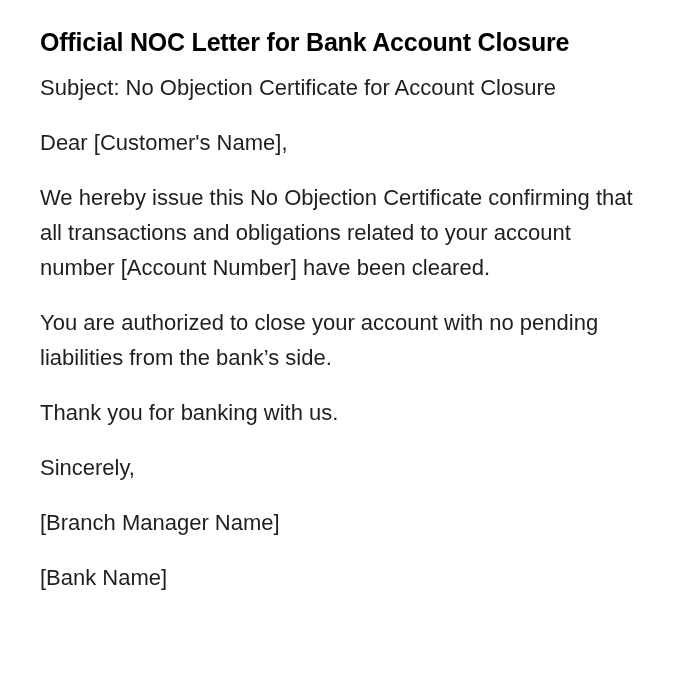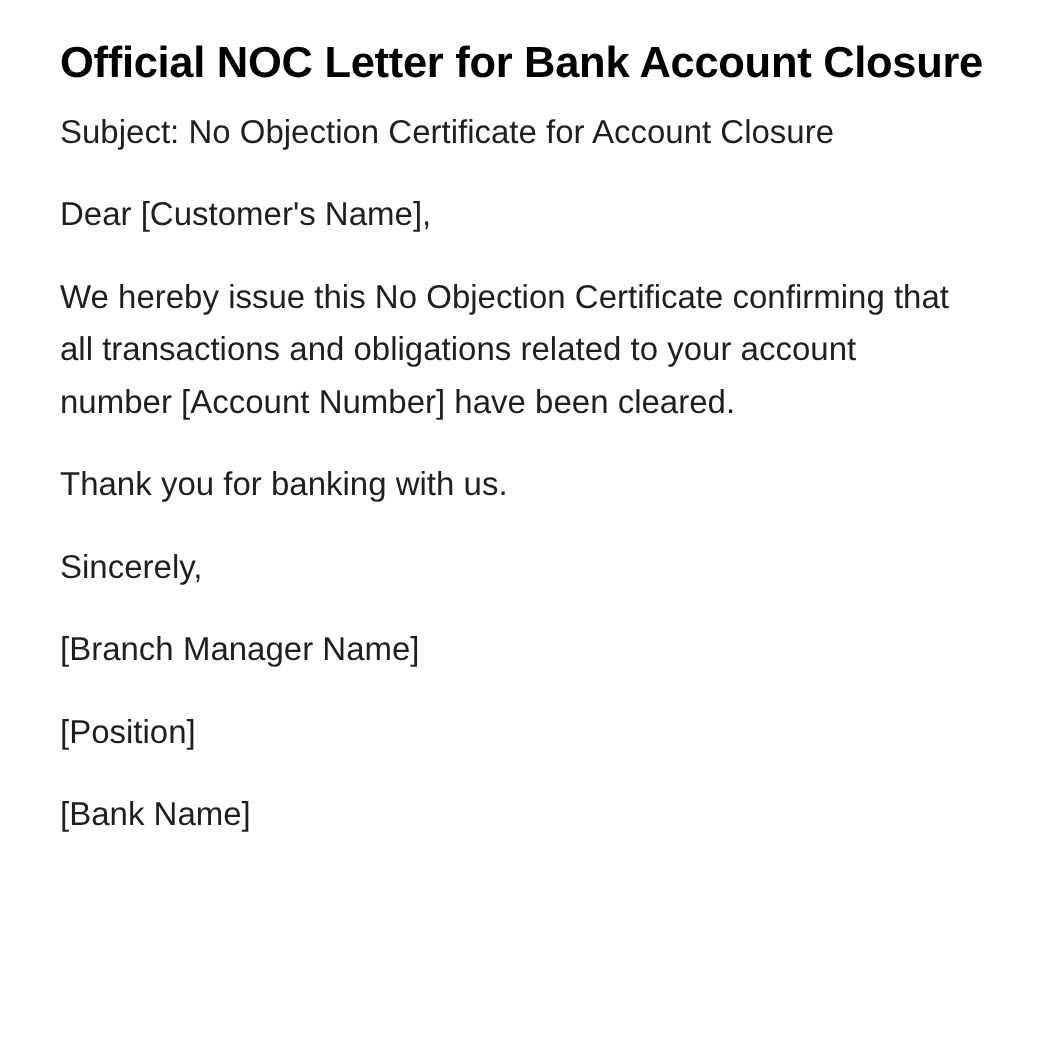--- a/index.html
+++ b/index.html
@@ -11,21 +11,21 @@
     width: 700px;
     height: 696px;
     box-sizing: border-box;
     background: #ffffff;
     padding: 27px 40px 46px 40px;
     overflow: hidden;
     font-family: "Liberation Sans", "DejaVu Sans", sans-serif;
   }
   .letter-title {
     margin: 0 0 13px 0;
-    font-size: 29px;
+    font-size: 25px;
     line-height: 30px;
     font-weight: 700;
     color: #000000;
     letter-spacing: -0.2px;
   }
   .letter-paragraph {
     margin: 0 0 20px 0;
     font-size: 22px;
     line-height: 35px;
     font-weight: 400;
@@ -44,23 +44,24 @@
   <h1 class="letter-title">Official NOC Letter for Bank Account Closure</h1>
 
   <p class="letter-paragraph">Subject: No Objection Certificate for Account Closure</p>
 
   <p class="letter-paragraph">Dear [Customer's Name],</p>
 
   <p class="letter-paragraph">We hereby issue this No Objection Certificate confirming that
 all transactions and obligations related to your account
 number [Account Number] have been cleared.</p>
 
+  <p class="letter-paragraph">You are authorized to close your account with no pending
+liabilities from the bank’s side.</p>
 
   <p class="letter-paragraph">Thank you for banking with us.</p>
 
   <p class="letter-paragraph">Sincerely,</p>
 
   <p class="letter-paragraph">[Branch Manager Name]</p>
 
-  <p class="letter-paragraph">[Position]</p>
 
   <p class="letter-paragraph">[Bank Name]</p>
 </div>
 
 </body></html>

